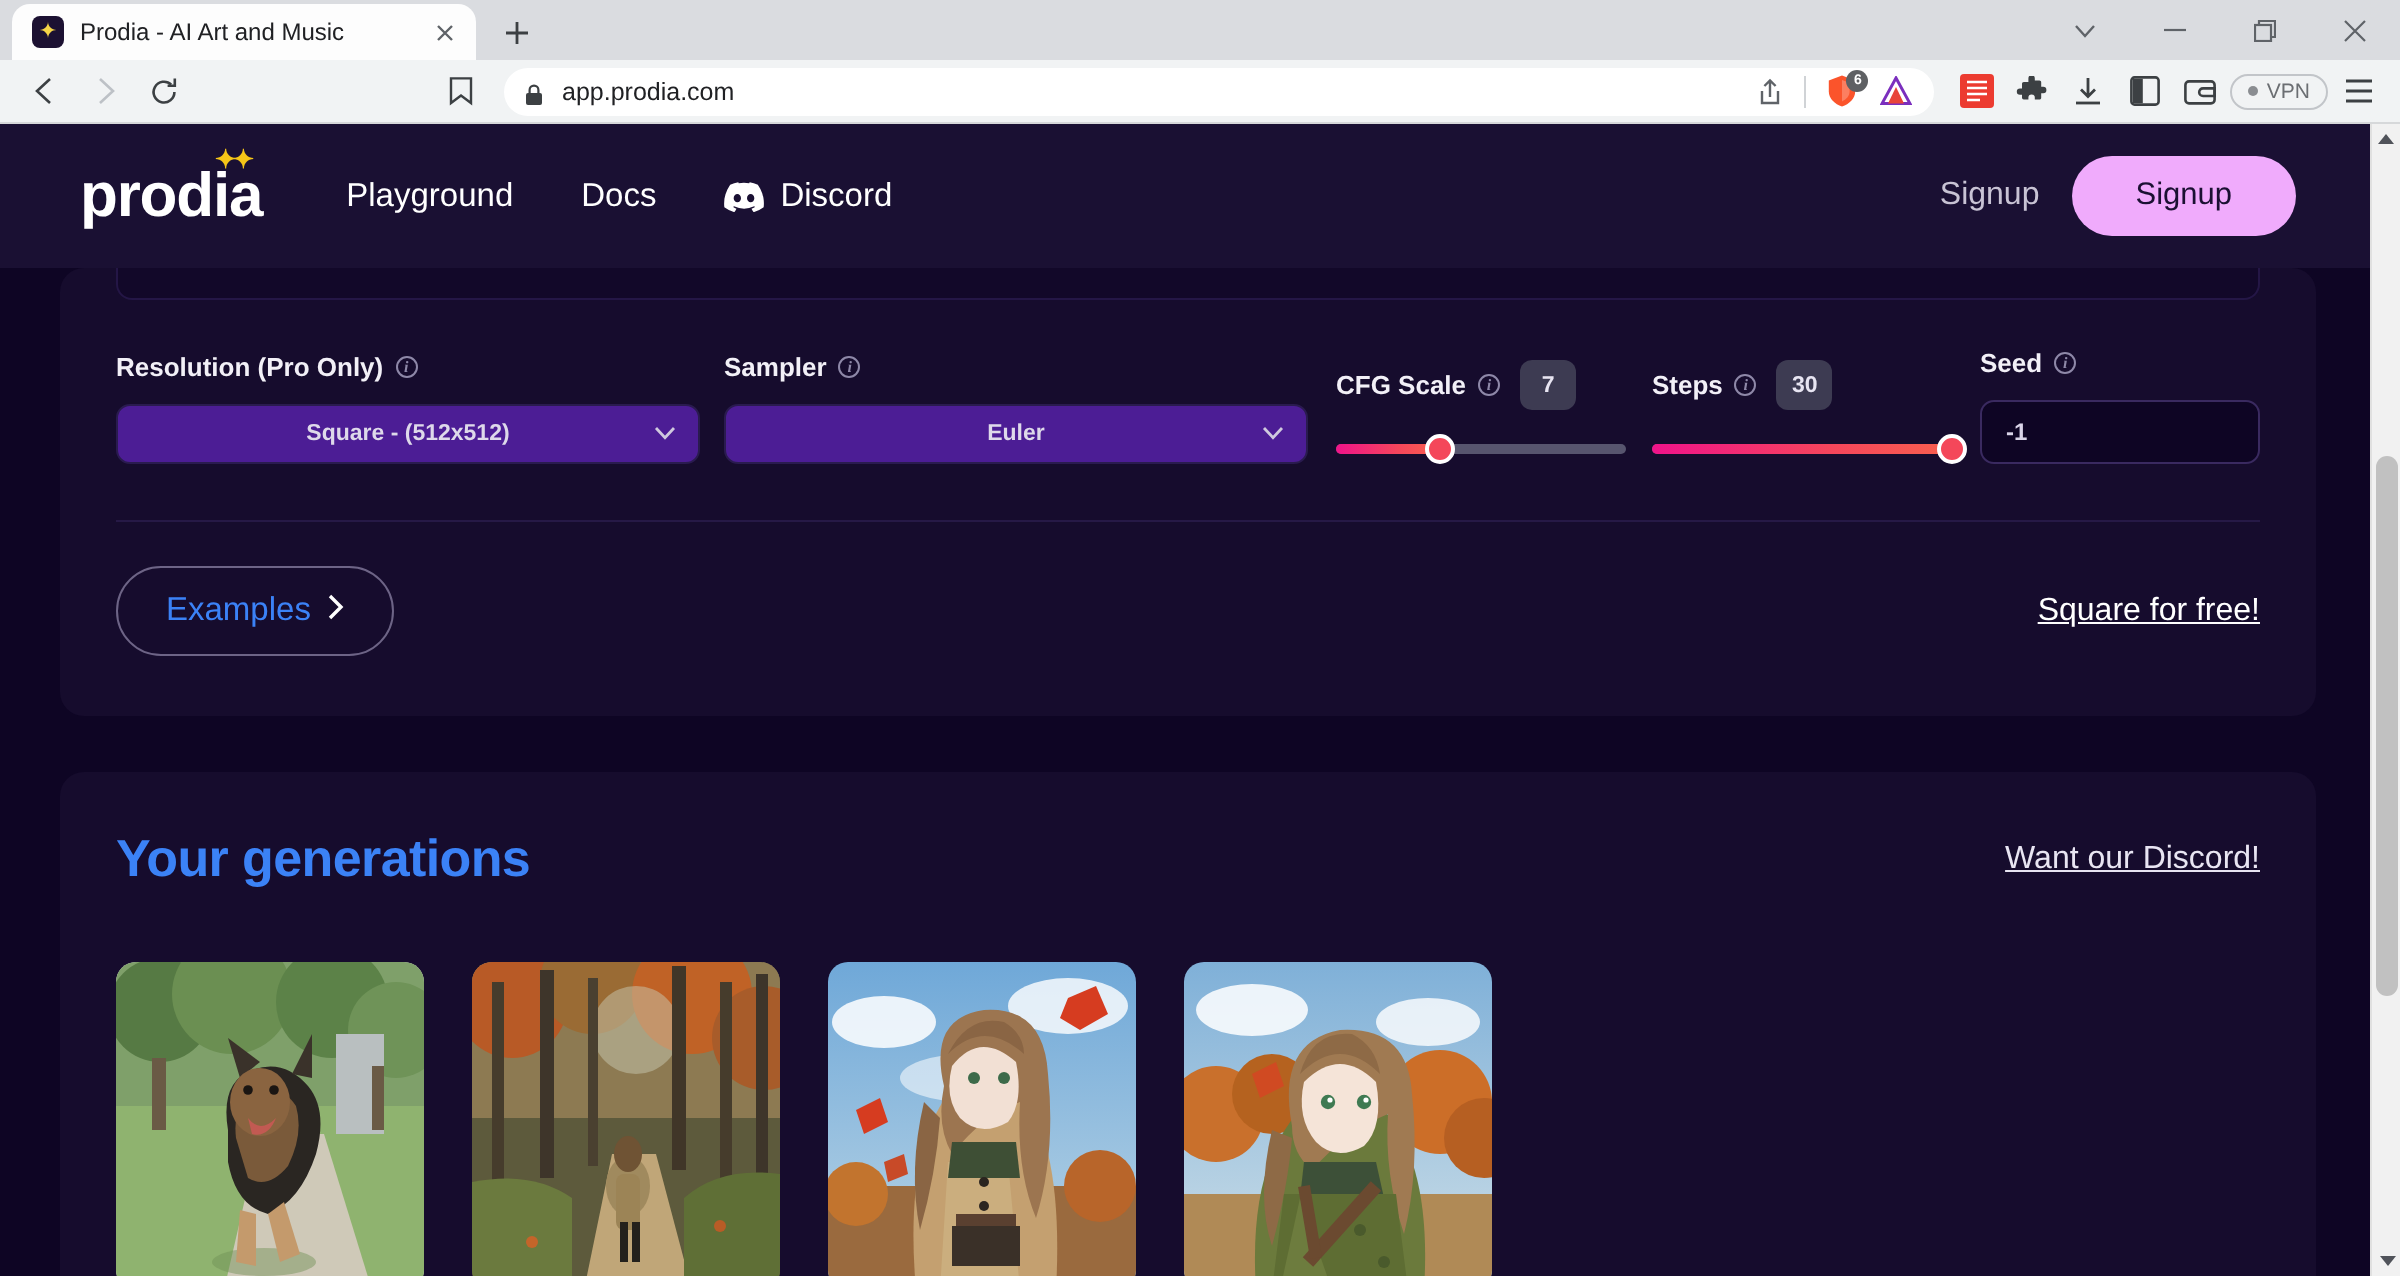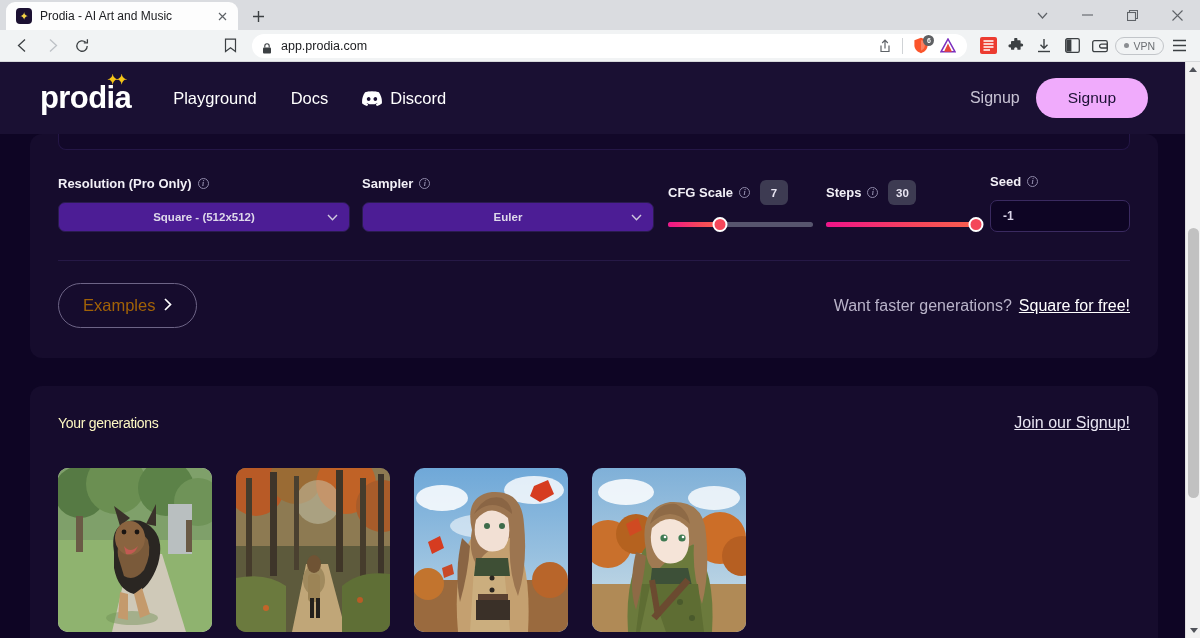--- a/index.html
+++ b/index.html
@@ -194,33 +194,33 @@
   }
 
   .divider { height: 1px; background: #261946; margin: 28px 0 0 0; }
 
   .bottom-row {
     display: flex; align-items: center; justify-content: space-between;
     margin-top: 22px;
   }
   .examples-btn {
     border: 1px solid #6d6486; border-radius: 26px;
-    padding: 12px 24px; font-size: 16.5px; color: #a16207;
+    padding: 12px 24px; font-size: 16.5px; color: #3b82f6;
     display: flex; align-items: center; gap: 9px; justify-content: center;
   }
   .faster-text { font-size: 16px; color: #b9b3c9; display: flex; gap: 7px; }
   .faster-link { color: #ffffff; text-decoration: underline; }
 
   
   .gen-card {
     margin: 28px 30px 0 30px; background: #160c2d;
     border-radius: 12px; padding: 28px; min-height: 250px;
   }
   .gen-head { display: flex; align-items: center; justify-content: space-between; }
-  .gen-title { font-size: 14px; font-weight: 400; color: #fef9c3; letter-spacing: -0.3px; }
+  .gen-title { font-size: 26px; font-weight: 700; color: #3b82f6; letter-spacing: -0.3px; }
   .gen-link { font-size: 16px; color: #e8e5f2; text-decoration: underline; }
   .thumbs { display: flex; gap: 24px; margin-top: 36px; }
   .thumb {
     width: 154px; height: 164px; border-radius: 10px;
     overflow: hidden; position: relative; flex: 0 0 154px;
   }
   .thumb svg { display: block; width: 100%; height: 100%; }
 
   
   .scrollbar {
@@ -482,30 +482,29 @@
         <div class="bottom-row">
           <div class="examples-btn">
             <span>Examples</span>
             <span>
               <svg width="8" height="13" viewBox="0 0 8 13">
                   <path d="M1 1 L6.5 6.5 L1 12" stroke="#ffffff" stroke-width="1.7" fill="none"></path>
                 </svg>
             </span>
           </div>
           <div class="faster-text">
-            <span>Want faster generations?</span>
             <span class="faster-link">Square for free!</span>
           </div>
         </div>
       </div>
 
       <div class="gen-card">
         <div class="gen-head">
           <div class="gen-title">Your generations</div>
-          <div class="gen-link">Join our Signup!</div>
+          <div class="gen-link">Want our Discord!</div>
         </div>
         <div class="thumbs">
 
           <div class="thumb">
             <svg viewBox="0 0 154 164" preserveAspectRatio="none">
               <defs>
                   <linearGradient id="sky1" x1="0" y1="0" x2="0" y2="1">
                     <stop offset="0" stop-color="#cfd9cd"></stop>
                     <stop offset="1" stop-color="#e6e9e0"></stop>
                   </linearGradient>

